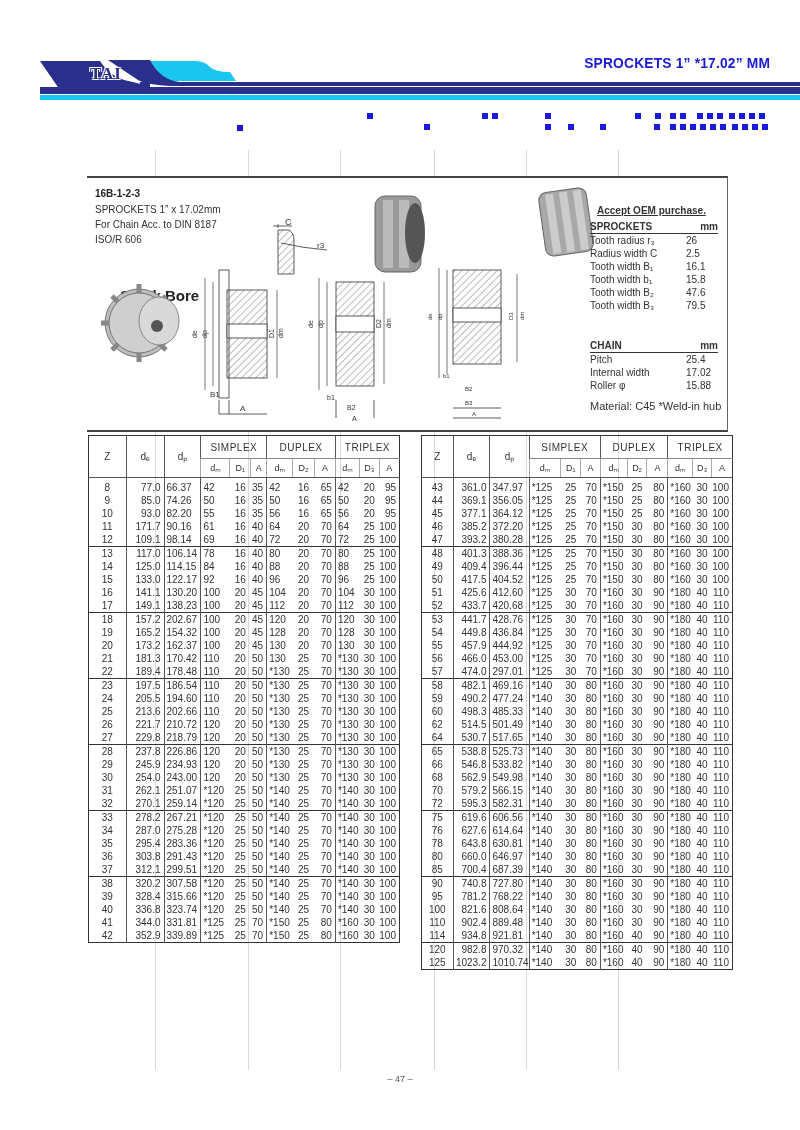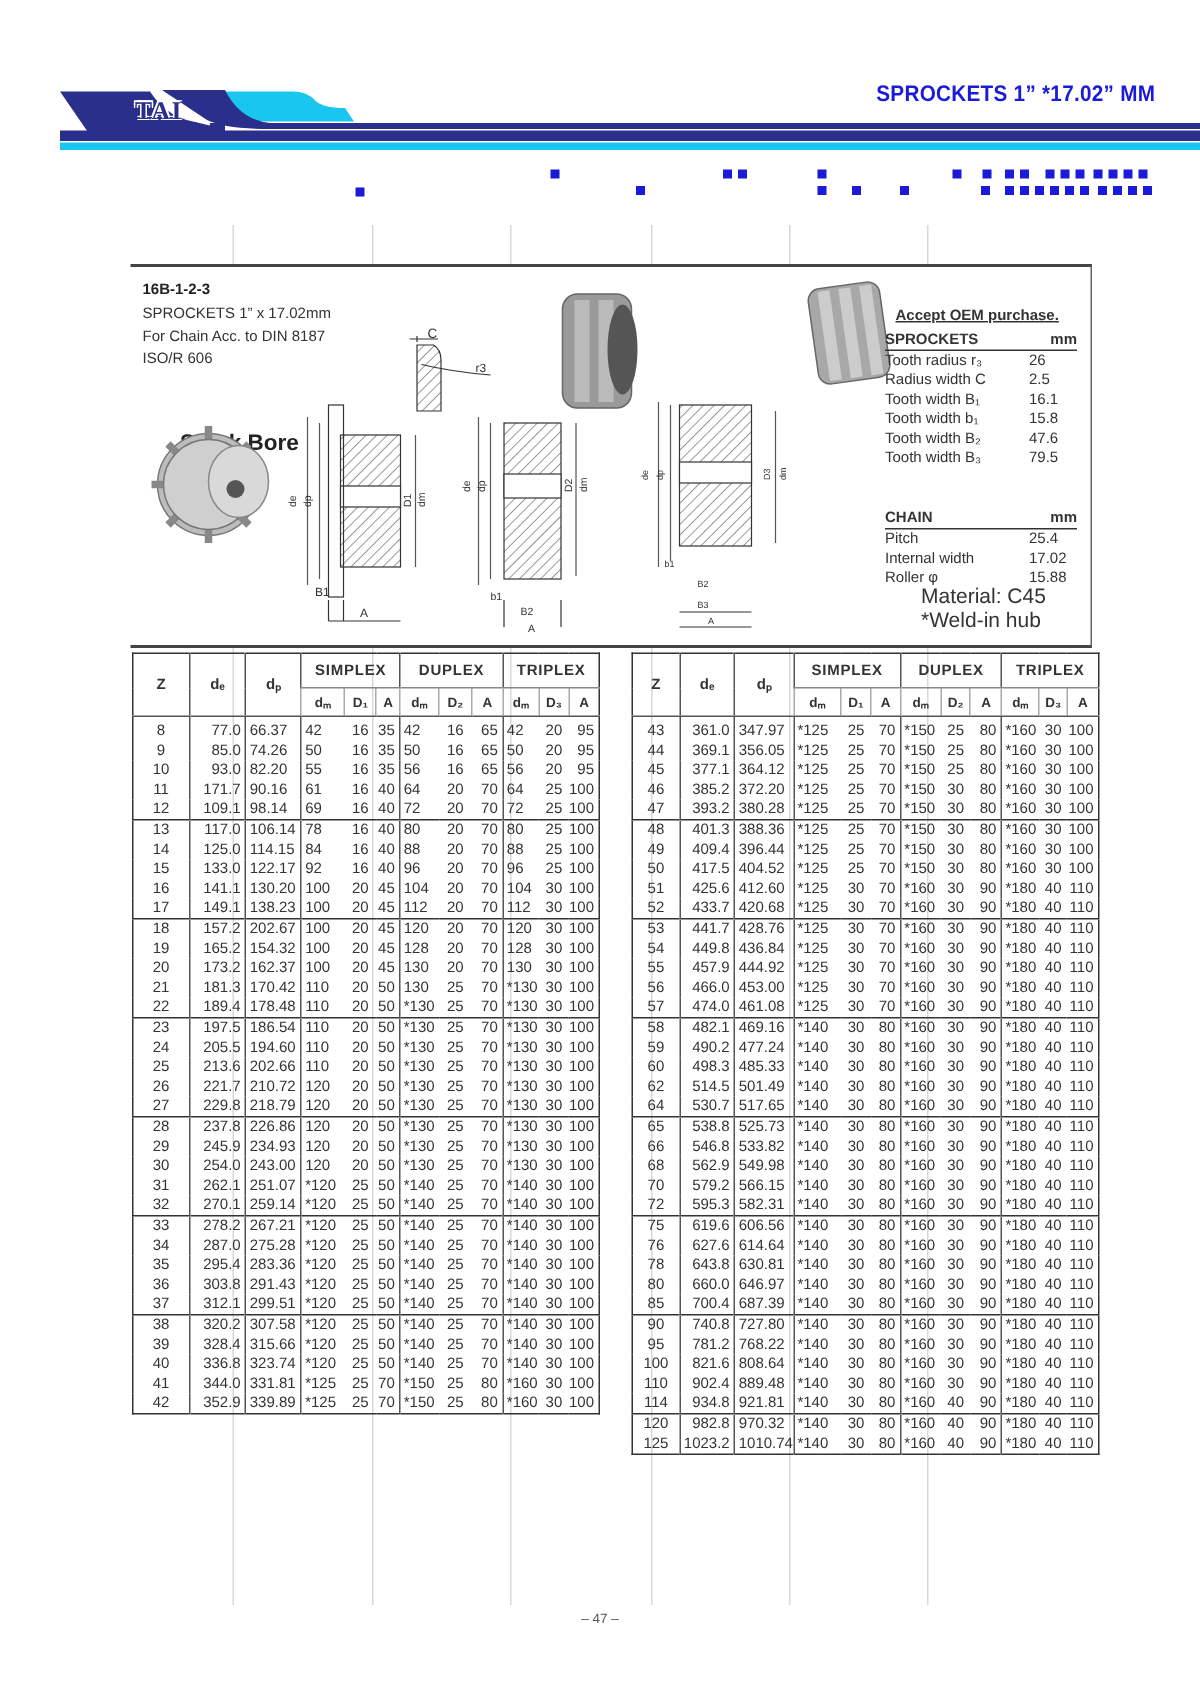--- a/index.html
+++ b/index.html
@@ -18,32 +18,32 @@
   
   .panel { position:absolute; left:87px; top:176px; width:640px; height:252px; border-top:2px solid #444; border-bottom:2px solid #444; border-right:1px solid #666; background:#fff; }
   .p-code { position:absolute; left:8px; top:10px; font-weight:bold; font-size:10px; }
   .p-line { position:absolute; left:8px; font-size:10px; color:#333; }
   .stock { position:absolute; left:12px; top:109px; font-size:15px; font-weight:bold;margin-left:21px; }
   .oem { position:absolute; left:510px; top:27px; font-size:10px; color:#333; }
   .spec { position:absolute; left:503px; width:128px; font-size:10px; color:#333; }
   .spec .row { display:flex; justify-content:space-between; height:13px; line-height:13px; }
   .spec .head { font-weight:bold; border-bottom:1px solid #333; }
   .spec .v { width:32px; text-align:left; }
-  .material { position:absolute; left:503px; top:211px; font-size:14px; color:#333;margin-left:24px; }
+  .material { position:absolute; left:503px; top:222px; font-size:11px; color:#333; }
   .drawing { position:absolute; left:0; top:0; }
 
   
   .tbl { position:absolute; border-collapse:collapse; font-size:10px; color:#333; }
   .tbl td, .tbl th { padding:0; text-align:center; font-weight:normal; height:13px; line-height:13px; }
   .tbl th { font-size:10px; }
   .tbl thead tr.h1 th { height:22px; }
   .tbl thead tr.h2 th { height:18px; font-size:9px; }
   .tbl { border:1px solid #333; }
   .tbl .bl { border-left:1px solid #555; }
-  .tbl thead th { border-bottom:1px solid #555;font-weight:bold; }
+  .tbl thead th { border-bottom:1px solid #555; }
   .tbl thead tr.h1 th.grp { border-bottom:1px solid #888; letter-spacing:0.5px; }
   .tbl thead tr.h2 th { border-left:1px solid #aaa; }
   .tbl tbody tr.gs td { border-top:1px solid #333; }
   .tbl tbody tr:first-child td { padding-top:3px; }
   .tbl td.r { text-align:right; padding-right:3px; }
   .tbl td.l { text-align:left; padding-left:2px; }
 
   .pageno { position:absolute; left:0; width:800px; top:1074px; text-align:center; font-size:9px; color:#555; }
 </style>
 </head>
@@ -1024,21 +1024,21 @@
         <td class="l bl">*160</td>
         <td>30</td>
         <td class="r">90</td>
         <td class="l bl">*180</td>
         <td>40</td>
         <td class="r">110</td>
       </tr>
       <tr>
         <td>57</td>
         <td class="r bl">474.0</td>
-        <td class="l bl">461.08</td>
+        <td class="l bl">297.01</td>
         <td class="l bl">*125</td>
         <td>30</td>
         <td class="r">70</td>
         <td class="l bl">*160</td>
         <td>30</td>
         <td class="r">90</td>
         <td class="l bl">*180</td>
         <td>40</td>
         <td class="r">110</td>
       </tr>

